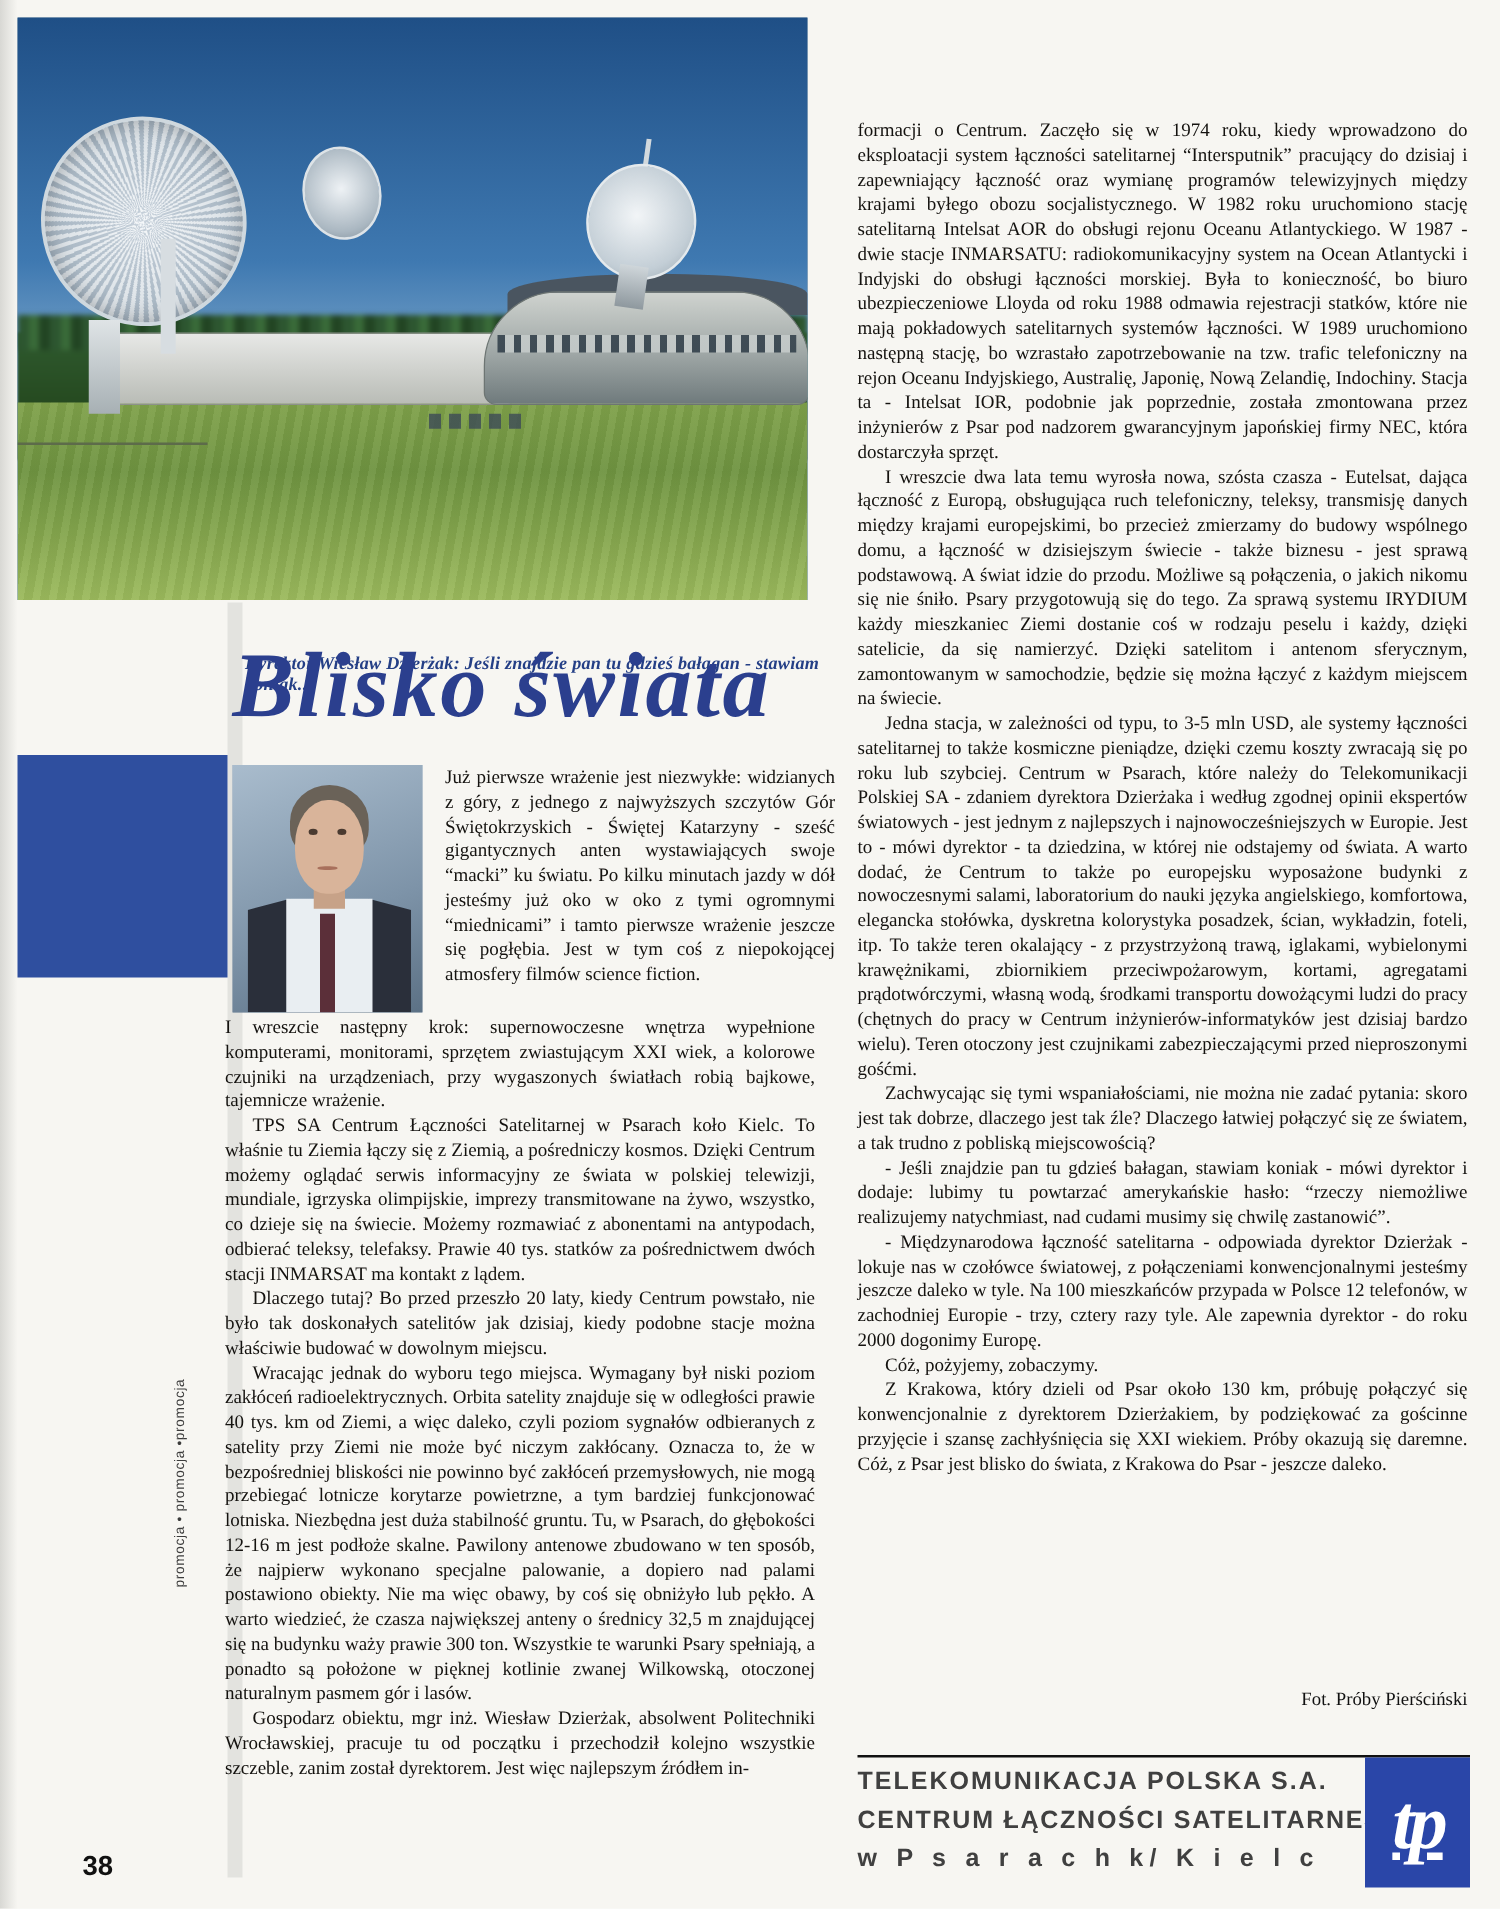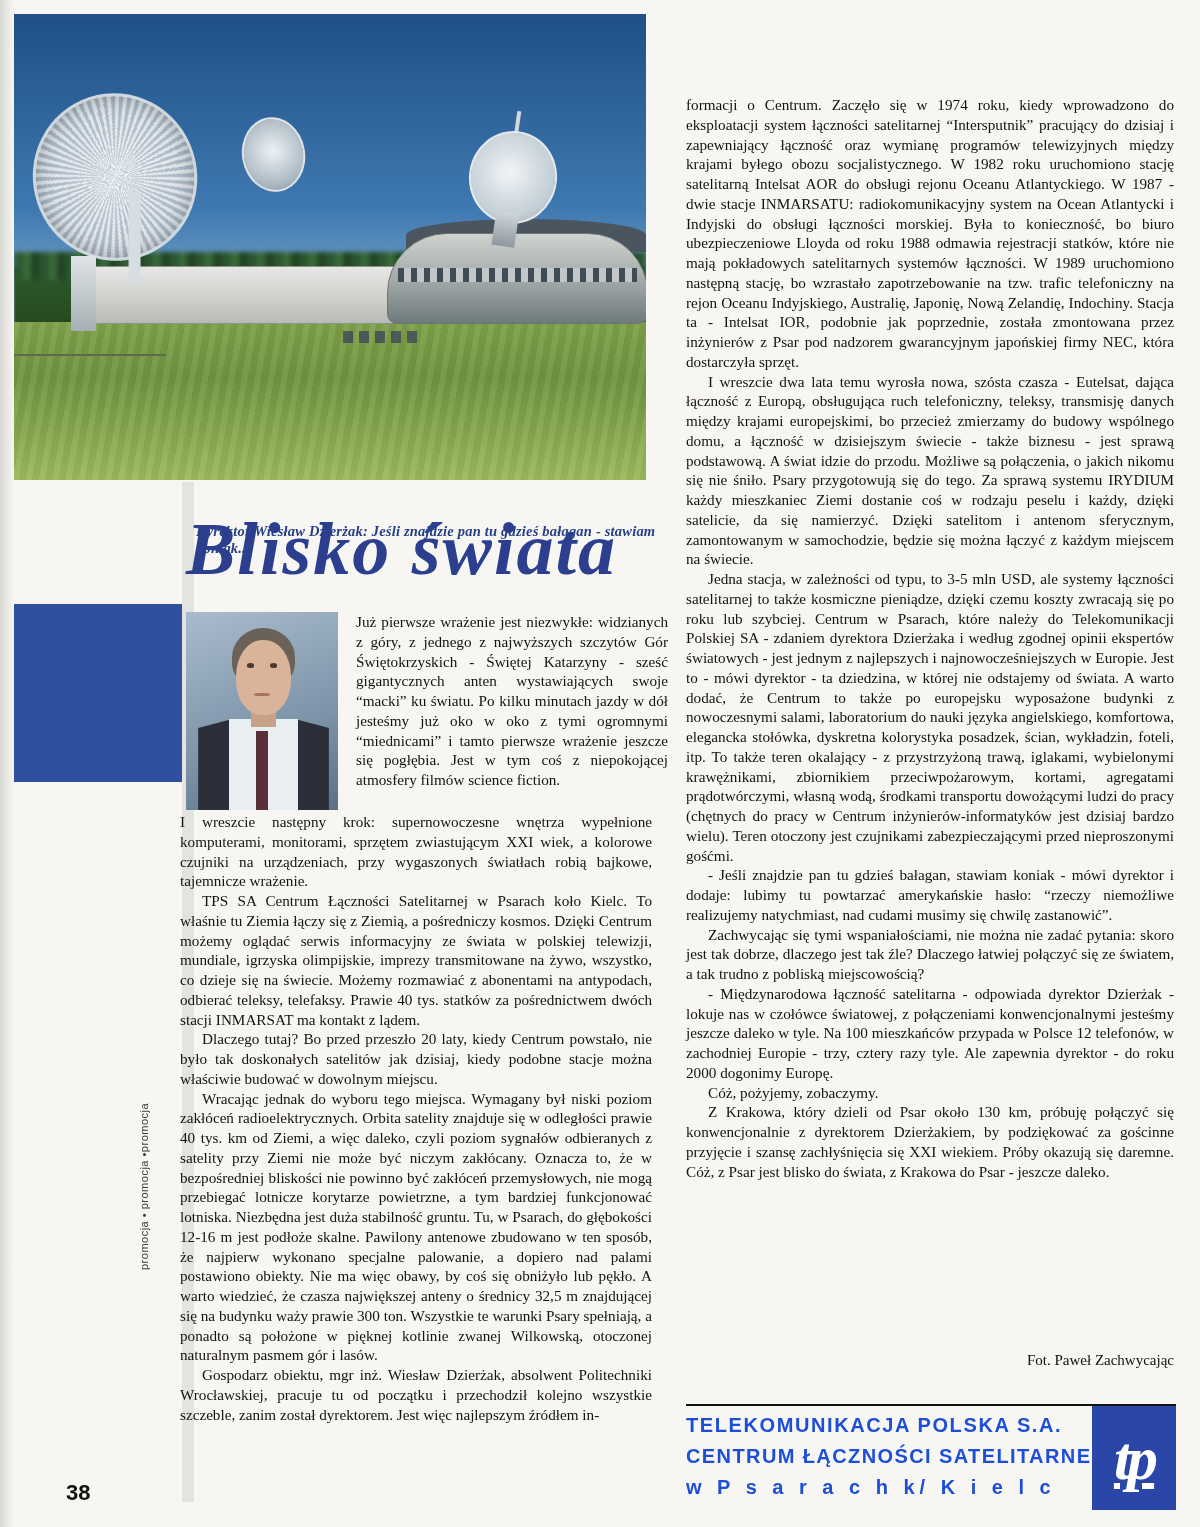--- a/index.html
+++ b/index.html
@@ -235,21 +235,21 @@
 
   
   .ad {
     position:absolute;
     left:686px; top:1414px;
     width:490px; height:100px;
   }
   .ad .l1, .ad .l2, .ad .l3 {
     font-family:"Liberation Sans", sans-serif;
     font-weight:bold;
-    color:#1d4ed8;
+    color:#404040;
   }
   .ad .l1 { font-size:20px; letter-spacing:1.6px; }
   .ad .l2 { font-size:20px; letter-spacing:1.4px; margin-top:8px; }
   .ad .l3 { font-size:20px; letter-spacing:5px; margin-top:8px; }
   .ad-logo {
     position:absolute;
     right:0; top:-8px;
     width:84px; height:104px;
     background:#2a46a8;
   }
@@ -345,28 +345,28 @@
     <p>TPS SA Centrum Łączności Satelitarnej w Psarach koło Kielc. To właśnie tu Ziemia łączy się z Ziemią, a pośredniczy kosmos. Dzięki Centrum możemy oglądać serwis informacyjny ze świata w polskiej telewizji, mundiale, igrzyska olimpijskie, imprezy transmitowane na żywo, wszystko, co dzieje się na świecie. Możemy rozmawiać z abonentami na antypodach, odbierać teleksy, telefaksy. Prawie 40 tys. statków za pośrednictwem dwóch stacji INMARSAT ma kontakt z lądem.</p>
     <p>Dlaczego tutaj? Bo przed przeszło 20 laty, kiedy Centrum powstało, nie było tak doskonałych satelitów jak dzisiaj, kiedy podobne stacje można właściwie budować w dowolnym miejscu.</p>
     <p>Wracając jednak do wyboru tego miejsca. Wymagany był niski poziom zakłóceń radioelektrycznych. Orbita satelity znajduje się w odległości prawie 40 tys. km od Ziemi, a więc daleko, czyli poziom sygnałów odbieranych z satelity przy Ziemi nie może być niczym zakłócany. Oznacza to, że w bezpośredniej bliskości nie powinno być zakłóceń przemysłowych, nie mogą przebiegać lotnicze korytarze powietrzne, a tym bardziej funkcjonować lotniska. Niezbędna jest duża stabilność gruntu. Tu, w Psarach, do głębokości 12-16 m jest podłoże skalne. Pawilony antenowe zbudowano w ten sposób, że najpierw wykonano specjalne palowanie, a dopiero nad palami postawiono obiekty. Nie ma więc obawy, by coś się obniżyło lub pękło. A warto wiedzieć, że czasza największej anteny o średnicy 32,5 m znajdującej się na budynku waży prawie 300 ton. Wszystkie te warunki Psary spełniają, a ponadto są położone w pięknej kotlinie zwanej Wilkowską, otoczonej naturalnym pasmem gór i lasów.</p>
     <p>Gospodarz obiektu, mgr inż. Wiesław Dzierżak, absolwent Politechniki Wrocławskiej, pracuje tu od początku i przechodził kolejno wszystkie szczeble, zanim został dyrektorem. Jest więc najlepszym źródłem in-</p>
   </div>
 
   <div class="col col-b">
     <p class="noind">formacji o Centrum. Zaczęło się w 1974 roku, kiedy wprowadzono do eksploatacji system łączności satelitarnej “Intersputnik” pracujący do dzisiaj i zapewniający łączność oraz wymianę programów telewizyjnych między krajami byłego obozu socjalistycznego. W 1982 roku uruchomiono stację satelitarną Intelsat AOR do obsługi rejonu Oceanu Atlantyckiego. W 1987 - dwie stacje INMARSATU: radiokomunikacyjny system na Ocean Atlantycki i Indyjski do obsługi łączności morskiej. Była to konieczność, bo biuro ubezpieczeniowe Lloyda od roku 1988 odmawia rejestracji statków, które nie mają pokładowych satelitarnych systemów łączności. W 1989 uruchomiono następną stację, bo wzrastało zapotrzebowanie na tzw. trafic telefoniczny na rejon Oceanu Indyjskiego, Australię, Japonię, Nową Zelandię, Indochiny. Stacja ta - Intelsat IOR, podobnie jak poprzednie, została zmontowana przez inżynierów z Psar pod nadzorem gwarancyjnym japońskiej firmy NEC, która dostarczyła sprzęt.</p>
     <p>I wreszcie dwa lata temu wyrosła nowa, szósta czasza - Eutelsat, dająca łączność z Europą, obsługująca ruch telefoniczny, teleksy, transmisję danych między krajami europejskimi, bo przecież zmierzamy do budowy wspólnego domu, a łączność w dzisiejszym świecie - także biznesu - jest sprawą podstawową. A świat idzie do przodu. Możliwe są połączenia, o jakich nikomu się nie śniło. Psary przygotowują się do tego. Za sprawą systemu IRYDIUM każdy mieszkaniec Ziemi dostanie coś w rodzaju peselu i każdy, dzięki satelicie, da się namierzyć. Dzięki satelitom i antenom sferycznym, zamontowanym w samochodzie, będzie się można łączyć z każdym miejscem na świecie.</p>
     <p>Jedna stacja, w zależności od typu, to 3-5 mln USD, ale systemy łączności satelitarnej to także kosmiczne pieniądze, dzięki czemu koszty zwracają się po roku lub szybciej.  Centrum w Psarach, które należy do Telekomunikacji Polskiej SA - zdaniem dyrektora Dzierżaka i według zgodnej opinii ekspertów światowych - jest jednym z najlepszych i najnowocześniejszych w Europie. Jest to - mówi dyrektor - ta dziedzina, w której nie odstajemy od świata. A warto dodać, że Centrum to także po europejsku wyposażone budynki z nowoczesnymi salami, laboratorium do nauki języka angielskiego, komfortowa, elegancka stołówka, dyskretna kolorystyka posadzek, ścian, wykładzin, foteli, itp. To także teren okalający - z przystrzyżoną trawą, iglakami, wybielonymi krawężnikami, zbiornikiem przeciwpożarowym, kortami, agregatami prądotwórczymi, własną wodą, środkami transportu dowożącymi ludzi do pracy (chętnych do pracy w Centrum inżynierów-informatyków jest dzisiaj bardzo wielu). Teren otoczony jest czujnikami zabezpieczającymi przed nieproszonymi gośćmi.</p>
+    <p>Zachwycając się tymi wspaniałościami, nie można nie zadać pytania: skoro jest tak dobrze, dlaczego jest tak źle? Dlaczego łatwiej połączyć się ze światem, a tak trudno z pobliską miejscowością?</p>
     <p>- Jeśli znajdzie pan tu gdzieś bałagan, stawiam koniak - mówi dyrektor i dodaje: lubimy tu powtarzać amerykańskie hasło: “rzeczy niemożliwe realizujemy natychmiast, nad cudami musimy się chwilę zastanowić”.</p>
-    <p>Zachwycając się tymi wspaniałościami, nie można nie zadać pytania: skoro jest tak dobrze, dlaczego jest tak źle? Dlaczego łatwiej połączyć się ze światem, a tak trudno z pobliską miejscowością?</p>
     <p>- Międzynarodowa łączność satelitarna - odpowiada dyrektor Dzierżak - lokuje nas w czołówce światowej, z połączeniami konwencjonalnymi jesteśmy jeszcze daleko w tyle. Na 100 mieszkańców przypada w Polsce 12 telefonów, w zachodniej Europie - trzy, cztery razy tyle. Ale zapewnia dyrektor - do roku 2000 dogonimy Europę.</p>
     <p>Cóż, pożyjemy, zobaczymy.</p>
     <p>Z Krakowa, który dzieli od Psar około 130 km, próbuję połączyć się konwencjonalnie z dyrektorem Dzierżakiem, by podziękować za gościnne przyjęcie i szansę zachłyśnięcia się XXI wiekiem. Próby okazują się daremne. Cóż, z Psar jest blisko do świata, z Krakowa do Psar - jeszcze daleko.</p>
   </div>
 
-  <div class="credit">Fot. Paweł Zachwycając</div>
+  <div class="credit">Fot. Próby Pierściński</div>
 
   <div class="adline"></div>
   <div class="ad">
     <div class="l1">TELEKOMUNIKACJA  POLSKA  S.A.</div>
     <div class="l2">CENTRUM  ŁĄCZNOŚCI  SATELITARNEJ</div>
     <div class="l3">w  P s a r a c h   k/ K i e l c</div>
     <div class="ad-logo">
       <div class="tp">tp</div>
     </div>
   </div>

